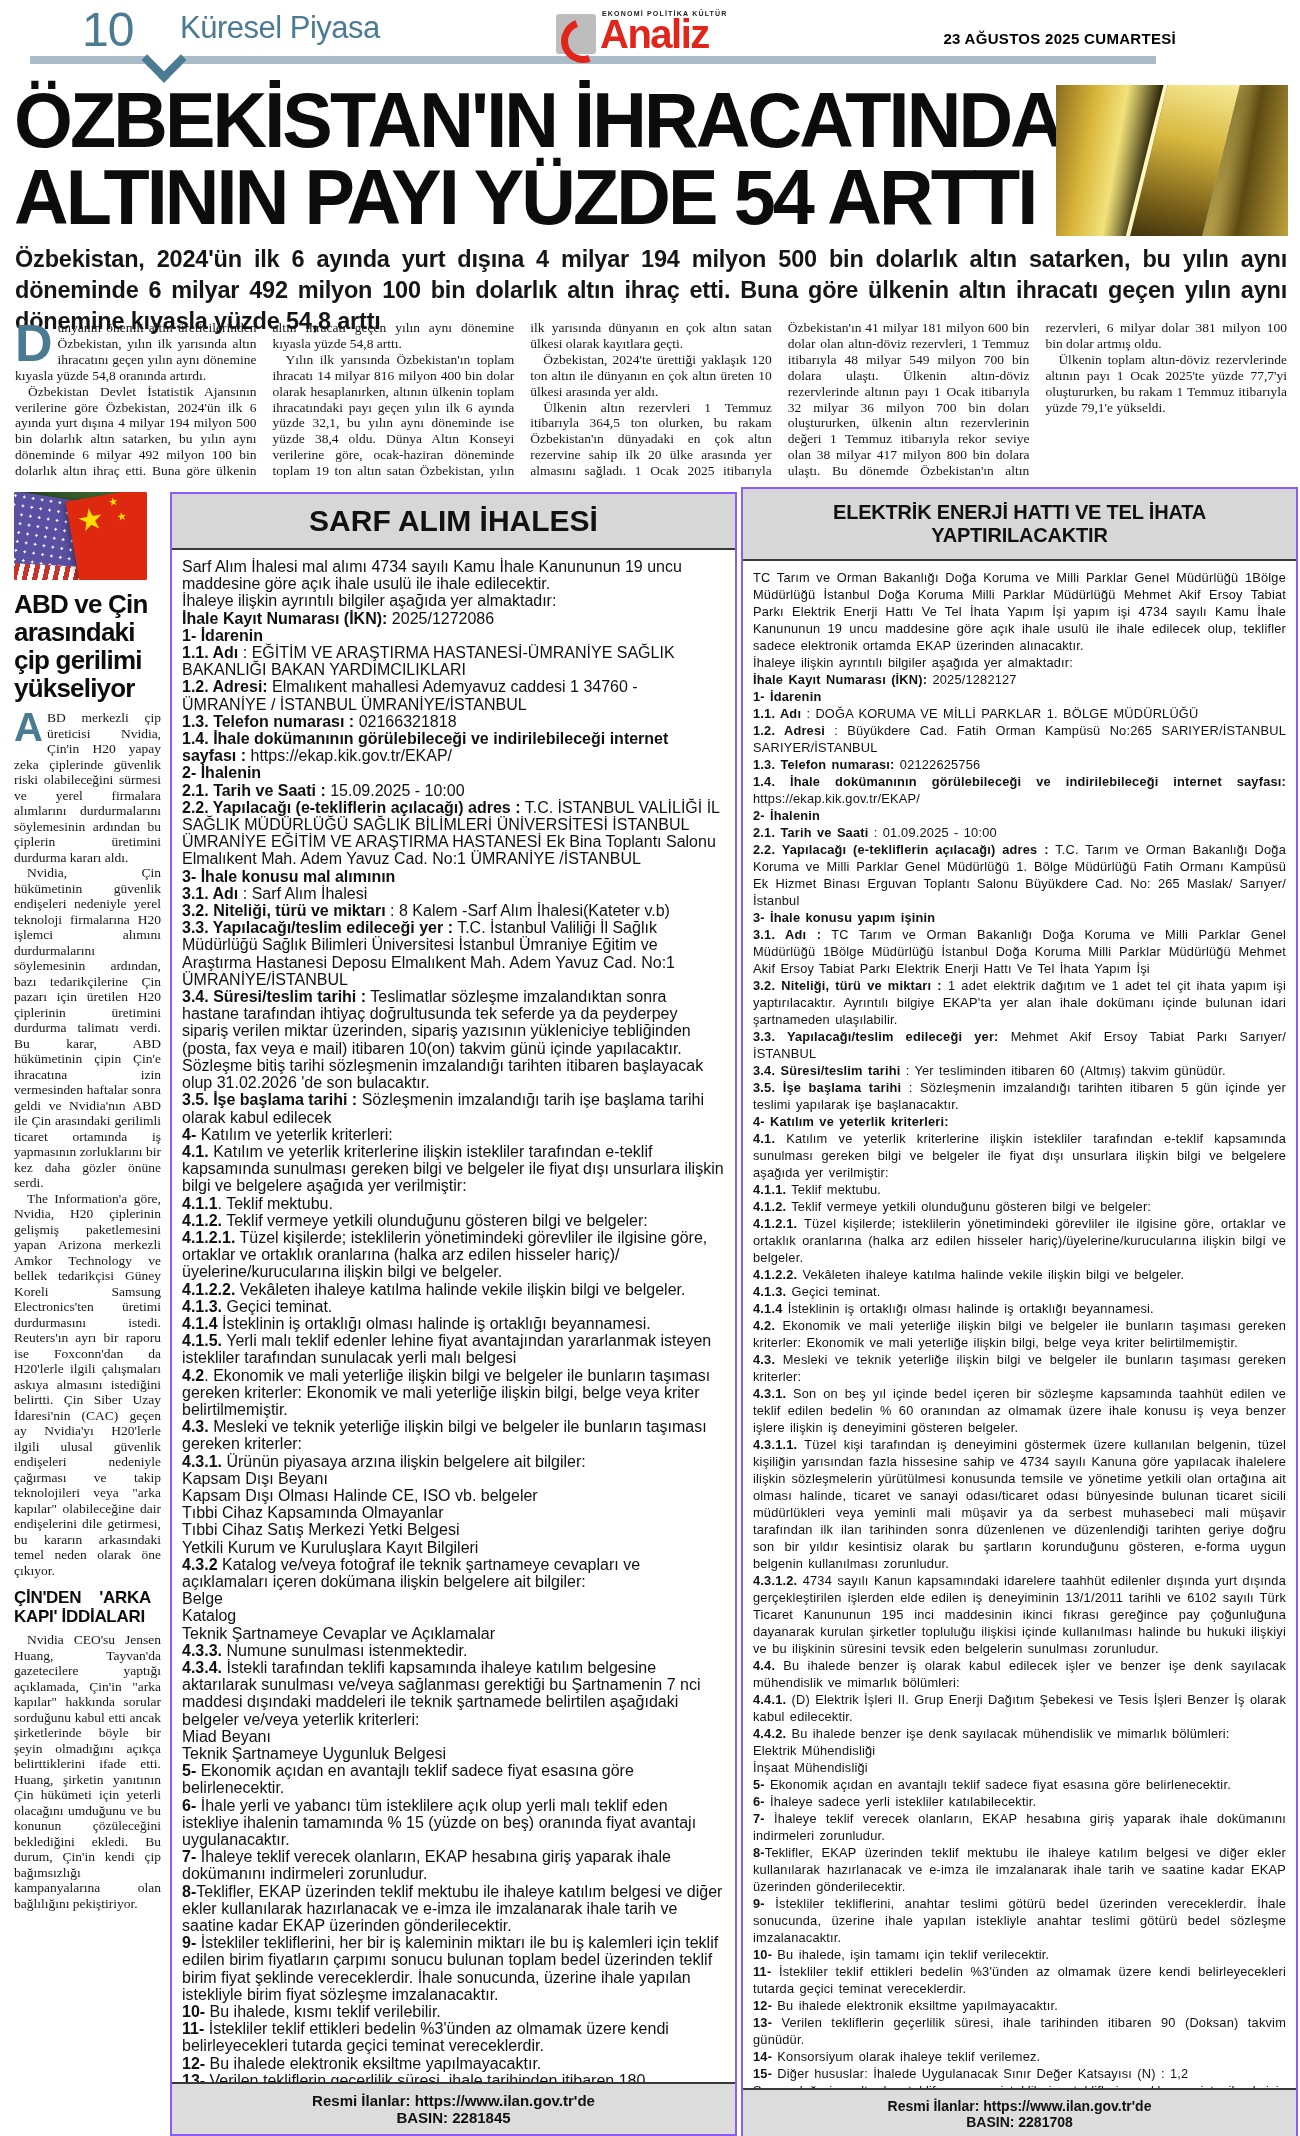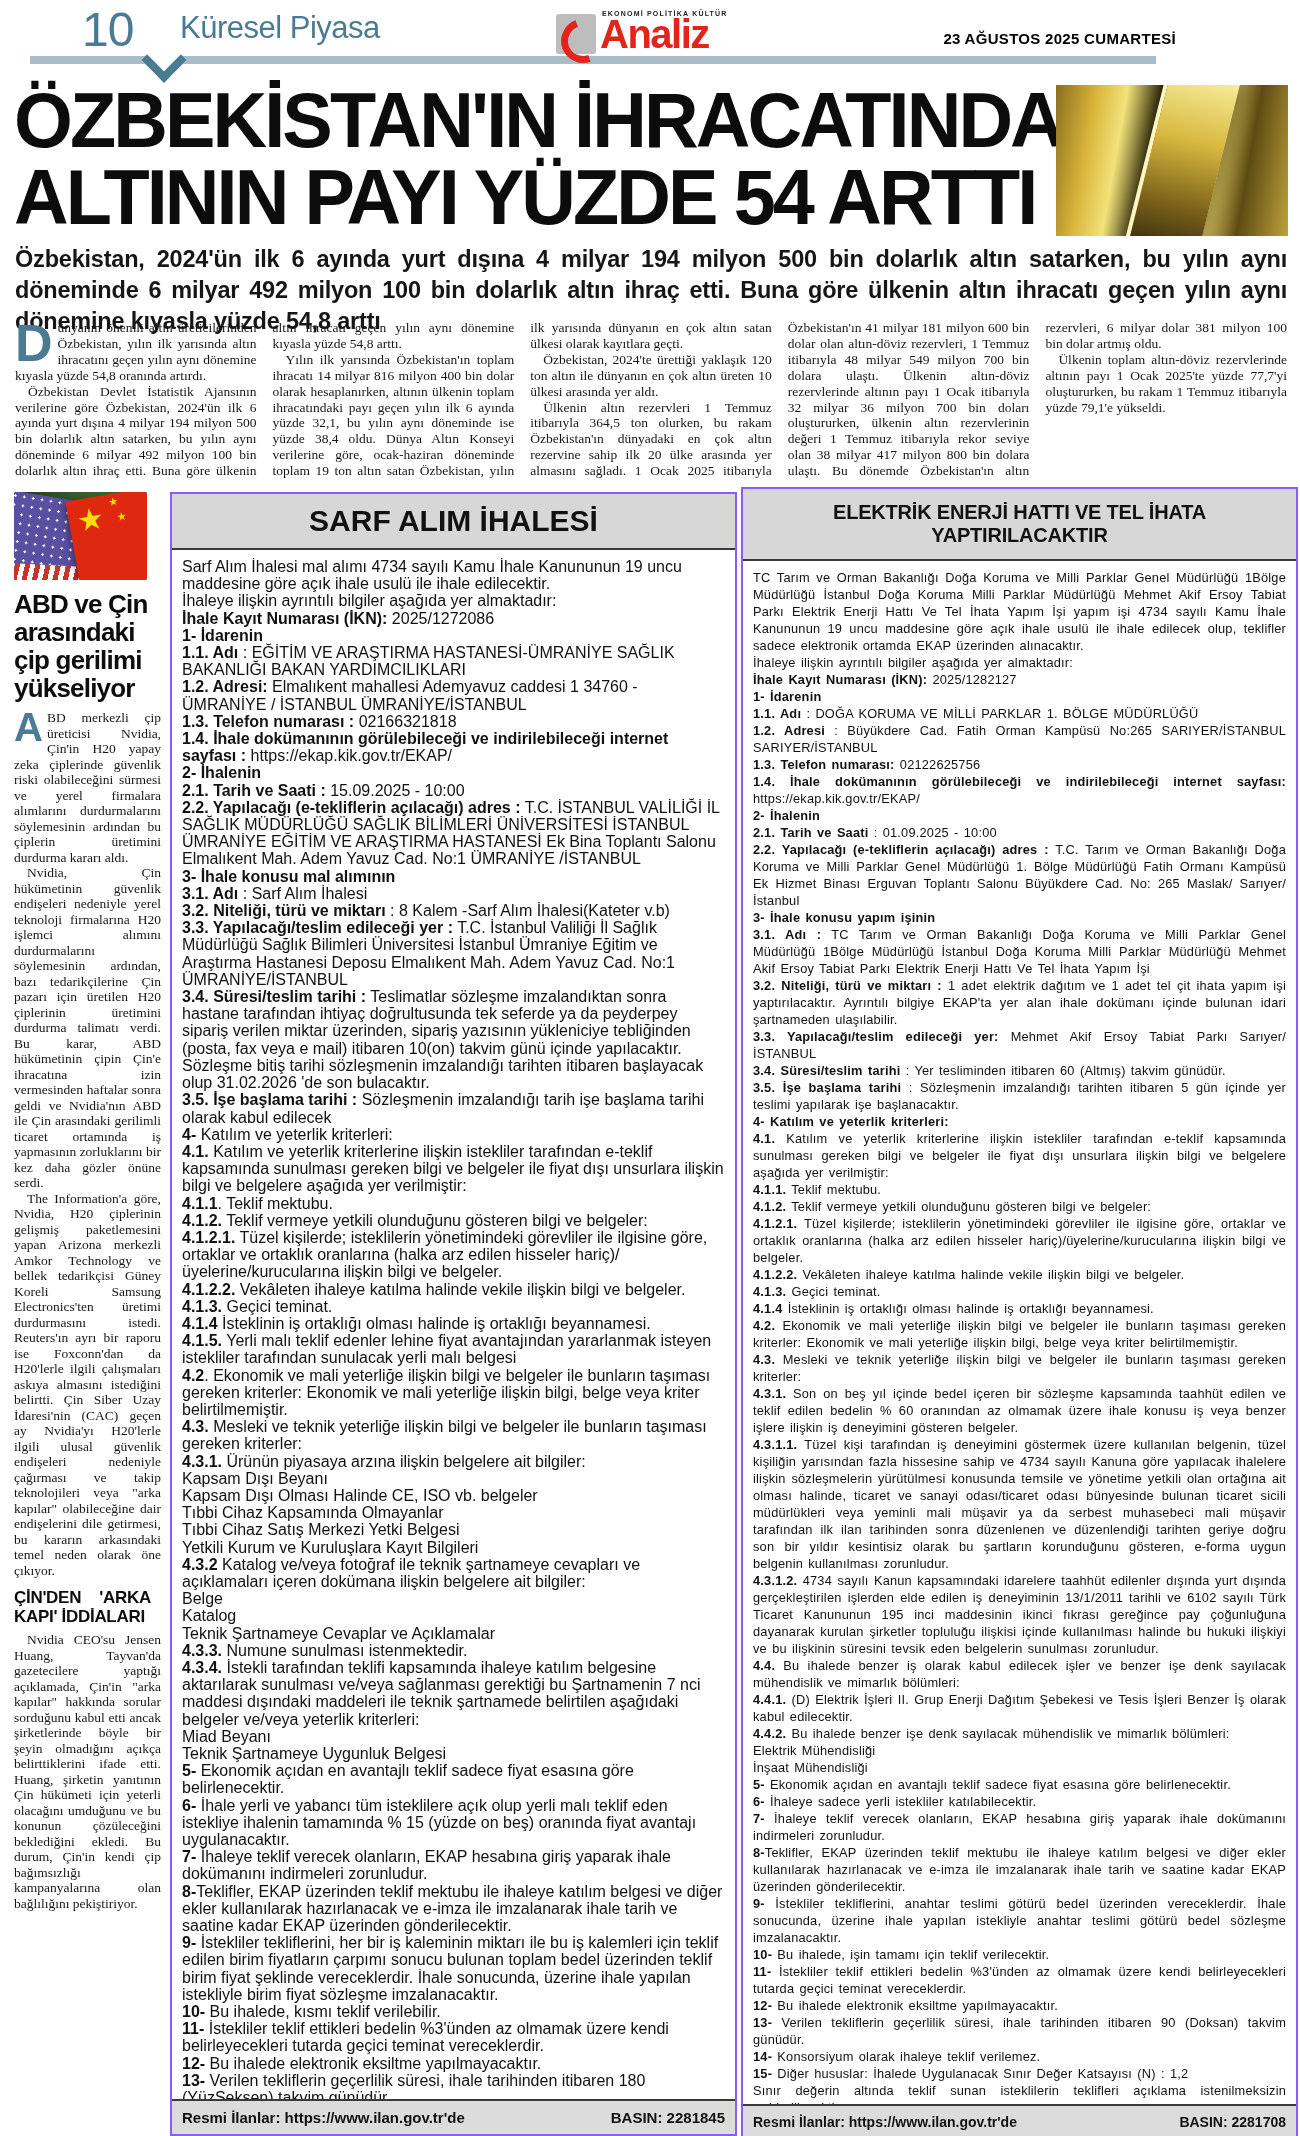--- a/index.html
+++ b/index.html
@@ -63,22 +63,22 @@
   .notice-mid{left:170px;top:492px;width:563px;height:1640px;}
   .notice-right{left:741px;top:487px;width:553px;height:1649px;}
   .notice-title{background:#d7d7d7;border-bottom:2px solid #3a3a3a;text-align:center;font-weight:bold;color:#111;}
   .notice-mid .notice-title{font-size:30px;padding:10px 4px;}
   .notice-right .notice-title{font-size:20px;padding:12px 2px;letter-spacing:-0.2px;}
   .notice-body{flex:1;overflow:hidden;padding:8px 10px;}
   .notice-mid .notice-body{font-size:16px;line-height:17.2px;}
   .notice-right .notice-body{font-size:12.8px;line-height:17px;letter-spacing:0.2px;word-spacing:1.5px;text-align:justify;}
   .nline{margin:0;}
   .nb{font-weight:bold;}
-  .notice-footer{border-top:2px solid #3a3a3a;background:#dcdcdc;display:flex;justify-content:space-between;
-                 align-items:center;padding:8px 10px;font-weight:bold;font-size:15px;}
+  .notice-footer{border-top:2px solid #3a3a3a;background:#dcdcdc;display:flex;justify-content:flex-end;
+                 align-items:center;padding:8px 10px;font-weight:bold;font-size:15px;flex-direction:column;}
   .notice-right .notice-footer{font-size:14px;}
 </style>
 </head>
 <body>
 
 <div class="page">
 
   <div class="hdr">
     <div class="page-num">10</div>
     <div class="section-title">Küresel Piyasa</div>

